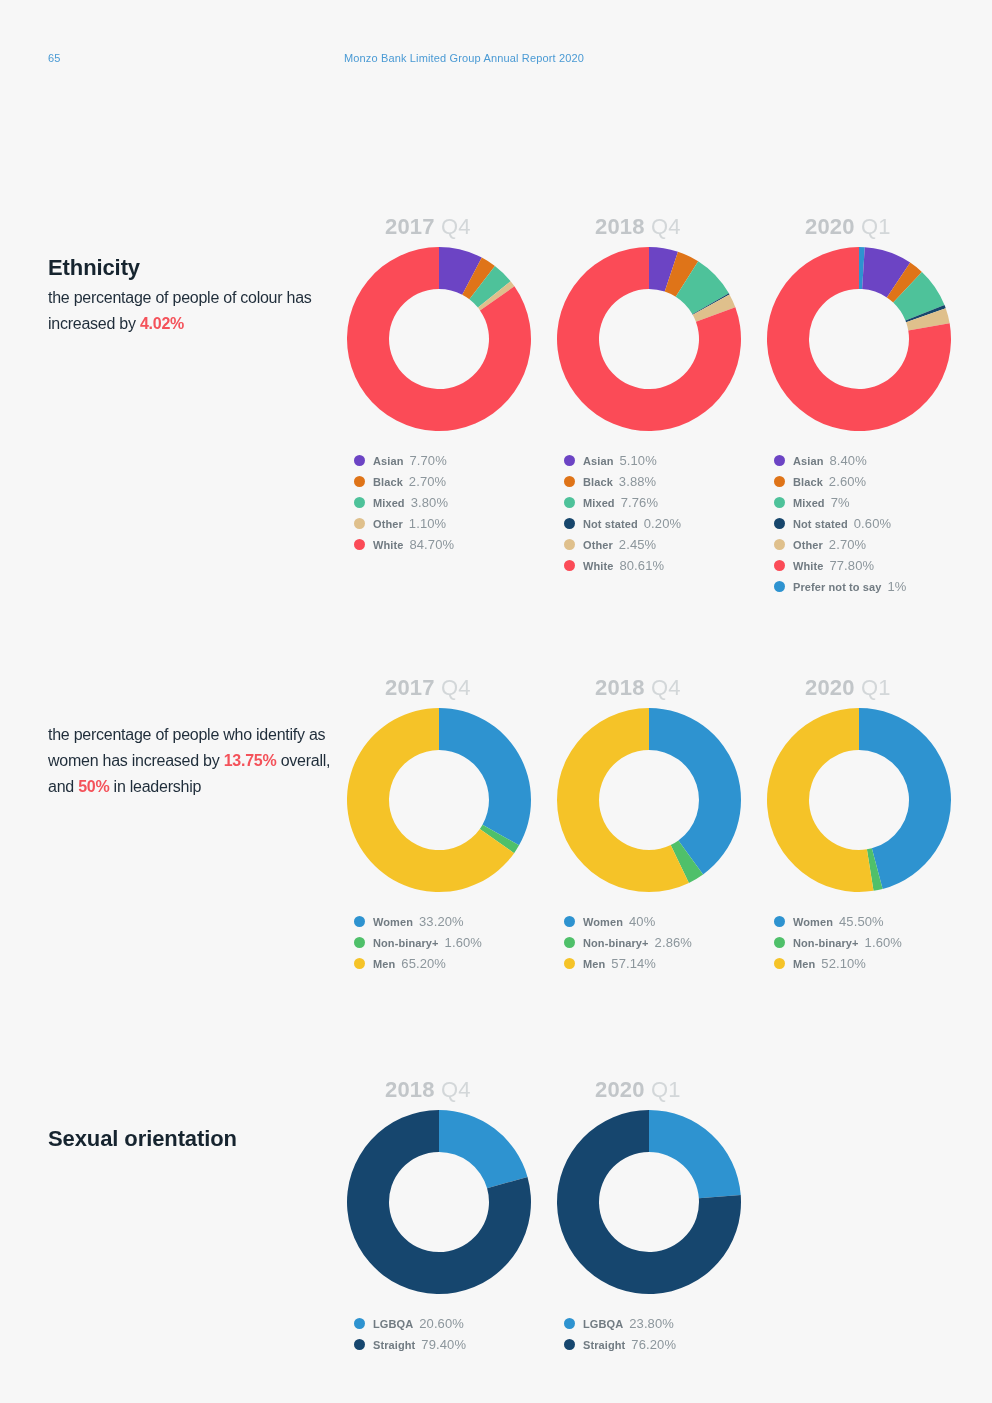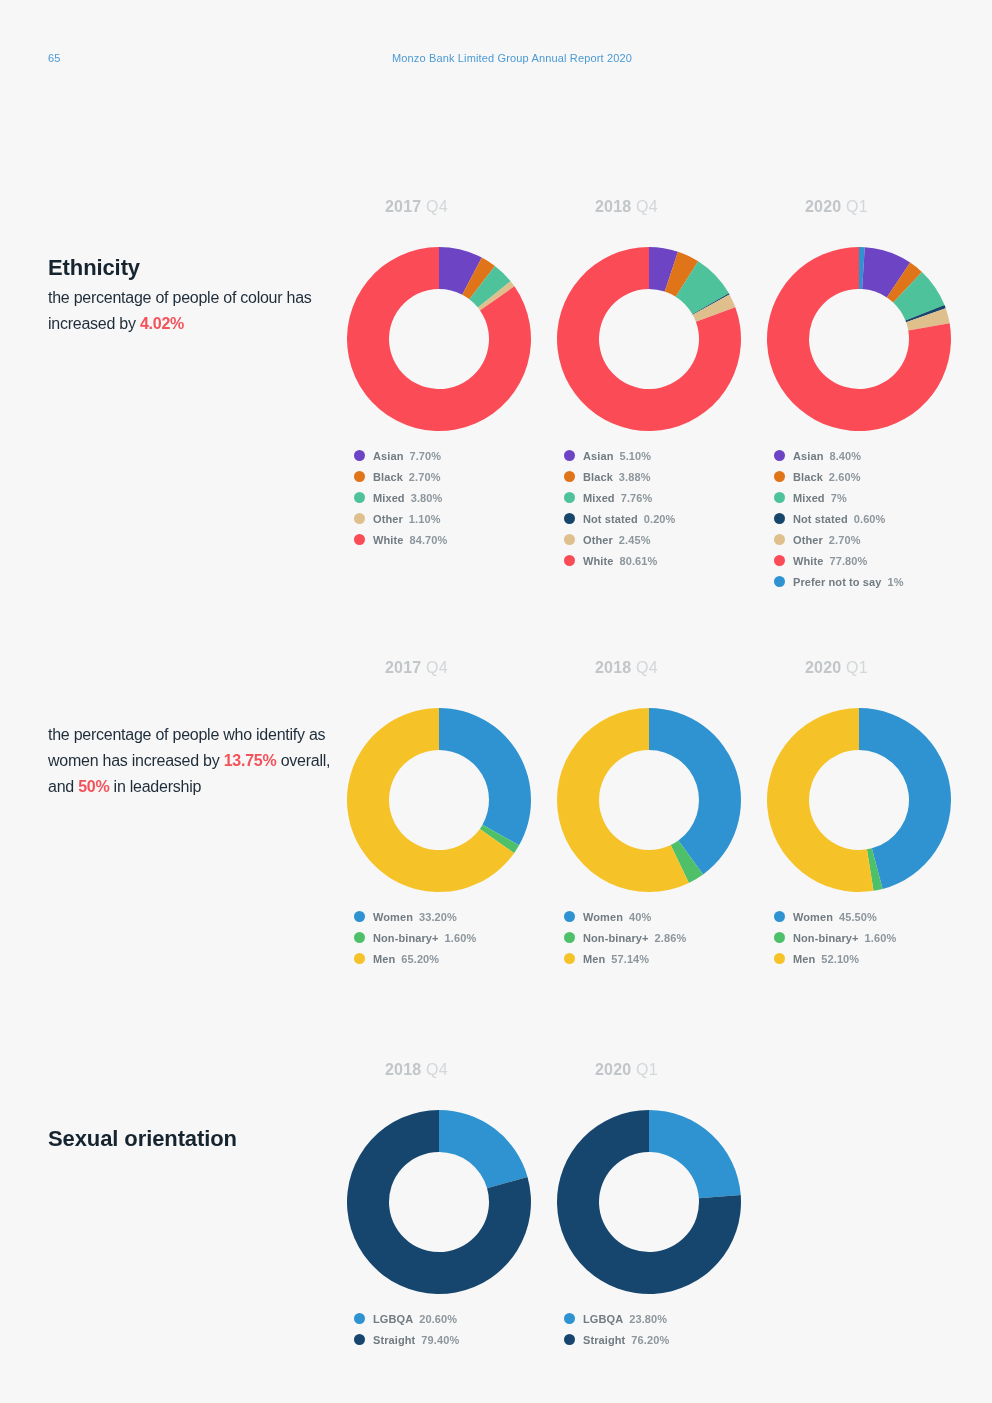--- a/index.html
+++ b/index.html
@@ -36,21 +36,20 @@
   }
   .header-title {
     position: absolute;
     left: 0;
     top: 0;
     width: 928px;
     text-align: center;
     font-size: 11px;
     color: #4a9ad4;
     letter-spacing: .15px;
-    margin-left: 48px;
   }
 
   
   .section {
     position: absolute;
     left: 0;
     width: 992px;
   }
   #section-ethnicity { top: 190px; }
   #section-gender    { top: 651px; }
@@ -91,23 +90,23 @@
     position: absolute;
     top: 0;
     width: 212px;
   }
   .col-0 { left: 340px; }
   .col-1 { left: 550px; }
   .col-2 { left: 760px; }
 
   .chart-title {
     position: absolute;
-    top: 8px;
+    top: 24px;
     left: 45px;
-    font-size: 16px;
+    font-size: 22px;
     color: #c9ccce;
     white-space: nowrap;
     letter-spacing: .2px;
   }
   .chart-title .yr { font-weight: bold; color: #c2c6c9; }
   .chart-title .qt { font-weight: normal; color: #d3d7d9; }
 
   .donut-wrap {
     position: absolute;
     top: 56px;
@@ -123,40 +122,40 @@
 
   
   .legend {
     position: absolute;
     left: 14px;
     top: 260px;
     width: 200px;
   }
   .legend-row {
     display: flex;
-    align-items: flex-start;
+    align-items: center;
     height: 21px;
     white-space: nowrap;
   }
   .legend-dot {
     width: 11px;
     height: 11px;
     border-radius: 50%;
     flex: 0 0 auto;
     margin-right: 8px;
   }
   .legend-label {
     font-size: 11px;
     font-weight: bold;
     color: #717b82;
     letter-spacing: .1px;
   }
   .legend-value {
-    font-size: 11px;
-    font-weight: bold;
+    font-size: 13px;
+    font-weight: normal;
     color: #8c969c;
     margin-left: 6px;
     letter-spacing: .1px;
   }
 </style>
 </head>
 <body>
 
 <div class="page-header">
   <span class="page-number">65</span>

